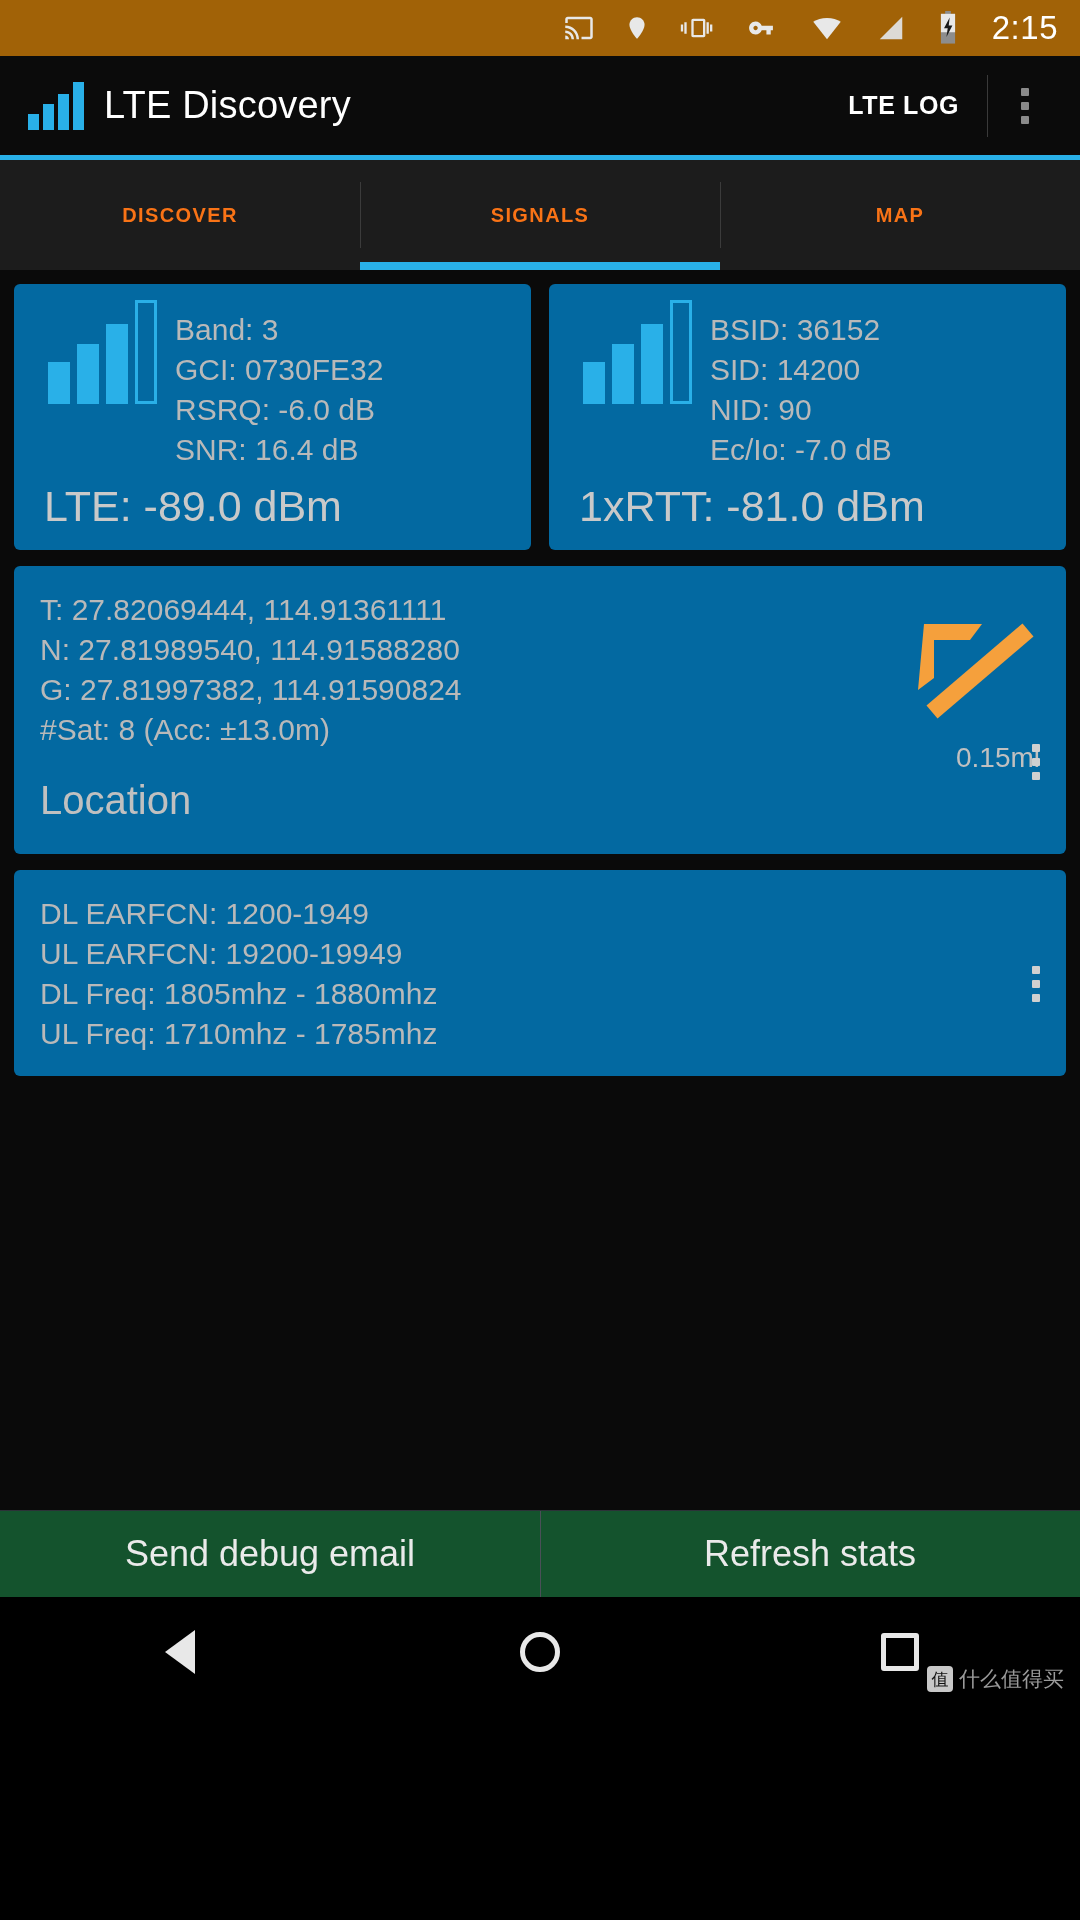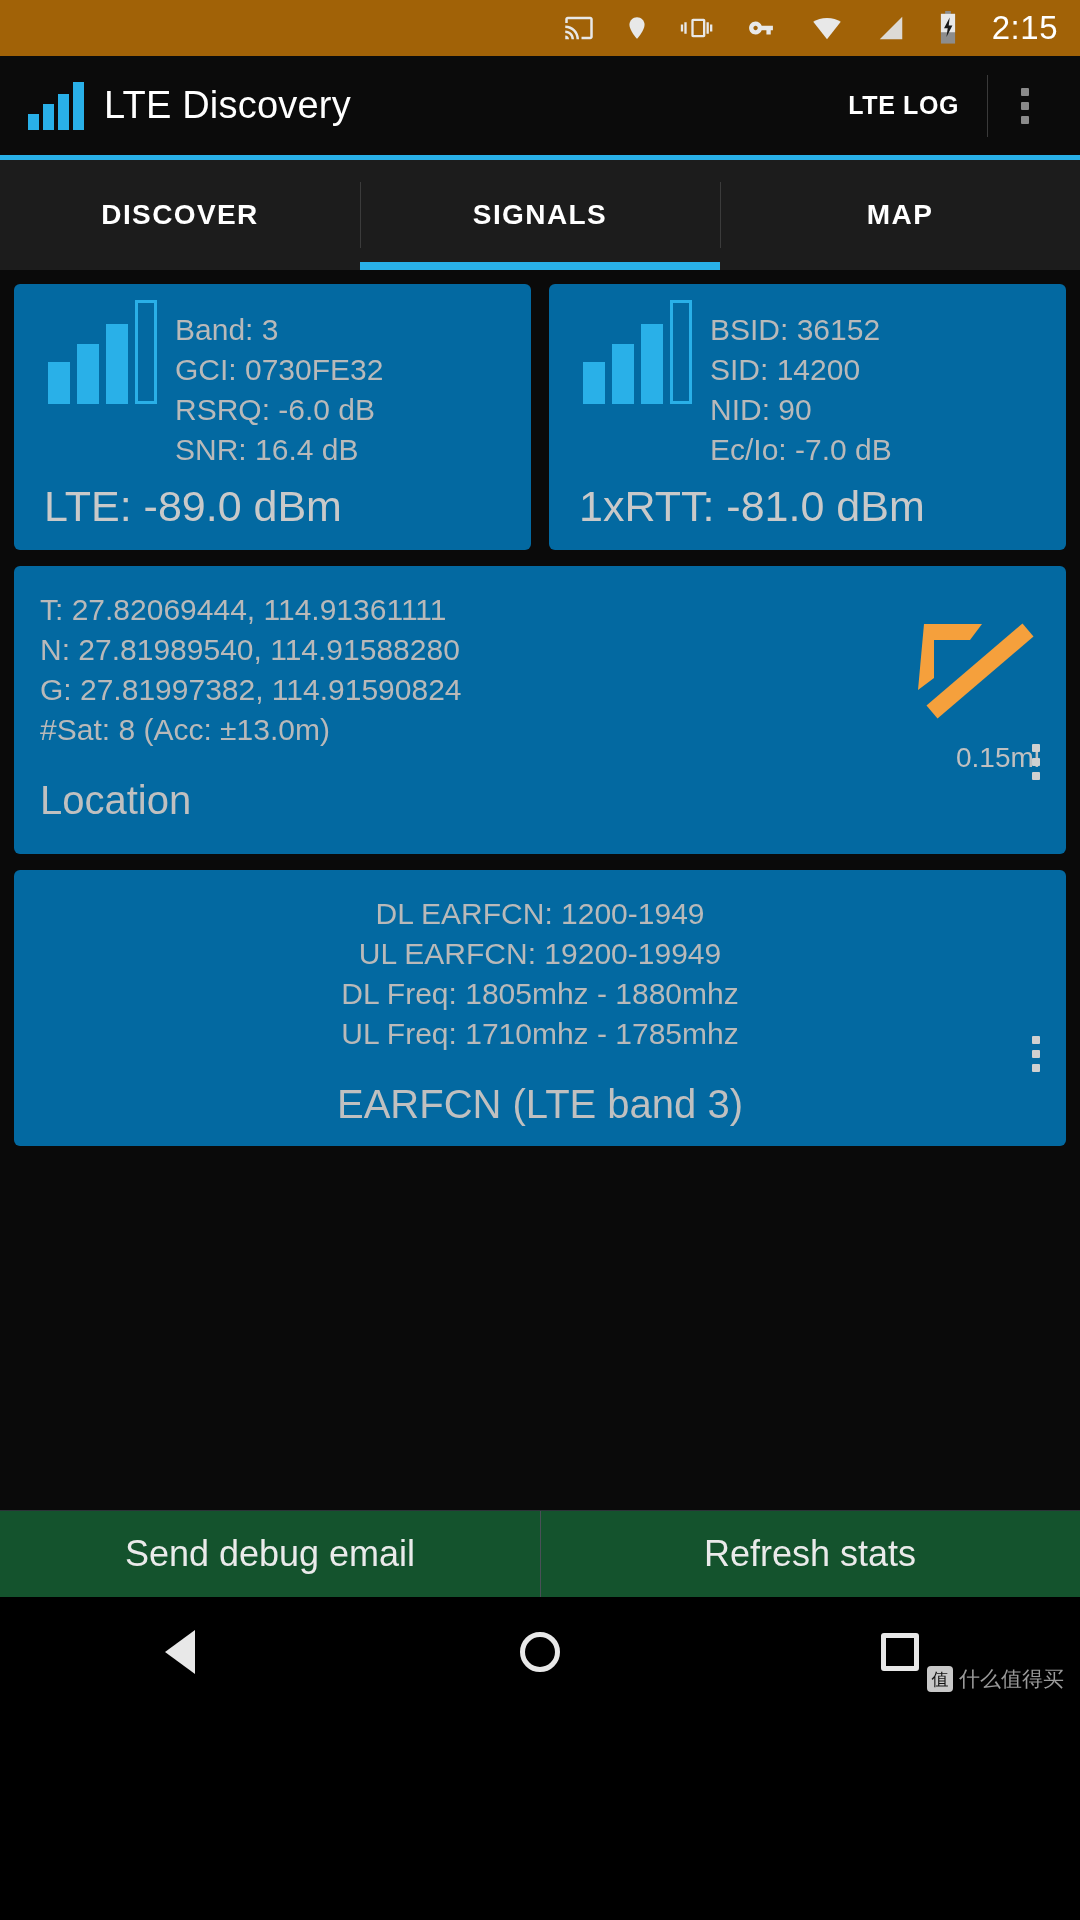--- a/index.html
+++ b/index.html
@@ -39,21 +39,21 @@
     padding-right:28px;
   }
   .vdiv { width:1px; height:62px; background:#3a3a3a; }
   .overflow { width:62px; display:flex; flex-direction:column; align-items:center; gap:6px; margin-left:6px;}
   .overflow b { display:block; width:8px; height:8px; background:#8a8a8a; border-radius:1px; }
 
   
   .tabs { height:110px; background:#1c1c1c; display:flex; position:relative; }
   .tab {
     flex:1; display:flex; align-items:center; justify-content:center;
-    color:#ffffff; font-size:28px; font-weight:bold; letter-spacing:1.4px;
+    color:#f97316; font-size:20px; font-weight:bold; letter-spacing:1.4px;
     position:relative;
   }
   .tab + .tab::before{
     content:""; position:absolute; left:0; top:22px; bottom:22px; width:1px; background:#3b3b3b;
   }
   .tab.active::after{
     content:""; position:absolute; left:0; right:0; bottom:0; height:8px; background:#29b0e8;
   }
 
   
@@ -80,21 +80,21 @@
   .loccard .linfo { flex:1; }
   .loccard .linfo div.l { color:#b9b9b9; font-size:30px; line-height:40px; }
   .cardtitle { color:#c0c0c0; font-size:40px; line-height:72px; padding-top:14px; }
   .locright { width:250px; display:flex; flex-direction:column; align-items:flex-end; justify-content:flex-start; padding-top:26px; position:relative; }
   .arrowwrap { width:130px; height:110px; position:relative; }
   .distlbl { color:#c0c0c0; font-size:28px; margin-top:16px; }
   .kebab { position:absolute; right:0; bottom:56px; display:flex; flex-direction:column; gap:6px; align-items:center; }
   .kebab b { width:8px; height:8px; background:#d0d0d0; border-radius:1px; display:block; }
 
   
-  .earfcard { margin-top:16px; padding:24px 26px 6px 26px; position:relative;text-align:center; }
+  .earfcard { margin-top:16px; padding:24px 26px 22px 26px; position:relative; }
   .earfcard div.l { color:#b9b9b9; font-size:30px; line-height:40px; }
   .earfcard .kebab2 { position:absolute; right:26px; bottom:74px; display:flex; flex-direction:column; gap:6px; align-items:center;}
   .earfcard .kebab2 b { width:8px; height:8px; background:#d0d0d0; border-radius:1px; display:block; }
 
   
   .phonecard { margin-top:16px; padding:24px 26px 18px 26px; border-radius:6px 6px 0 0;}
   .phonecard div.l { color:#b9b9b9; font-size:30px; line-height:40px; }
 
   
   .bottombar {
@@ -258,21 +258,20 @@
           <b></b>
         </span>
     </div>
   </div>
 
   <div class="card earfcard">
     <div class="l">DL EARFCN: 1200-1949</div>
     <div class="l">UL EARFCN: 19200-19949</div>
     <div class="l">DL Freq: 1805mhz - 1880mhz</div>
     <div class="l">UL Freq: 1710mhz - 1785mhz</div>
-    <div class="cardtitle">EARFCN (LTE band 3)</div>
     <span class="kebab2">
         <b></b>
         <b></b>
         <b></b>
       </span>
   </div>
 
 
 </div>
 

